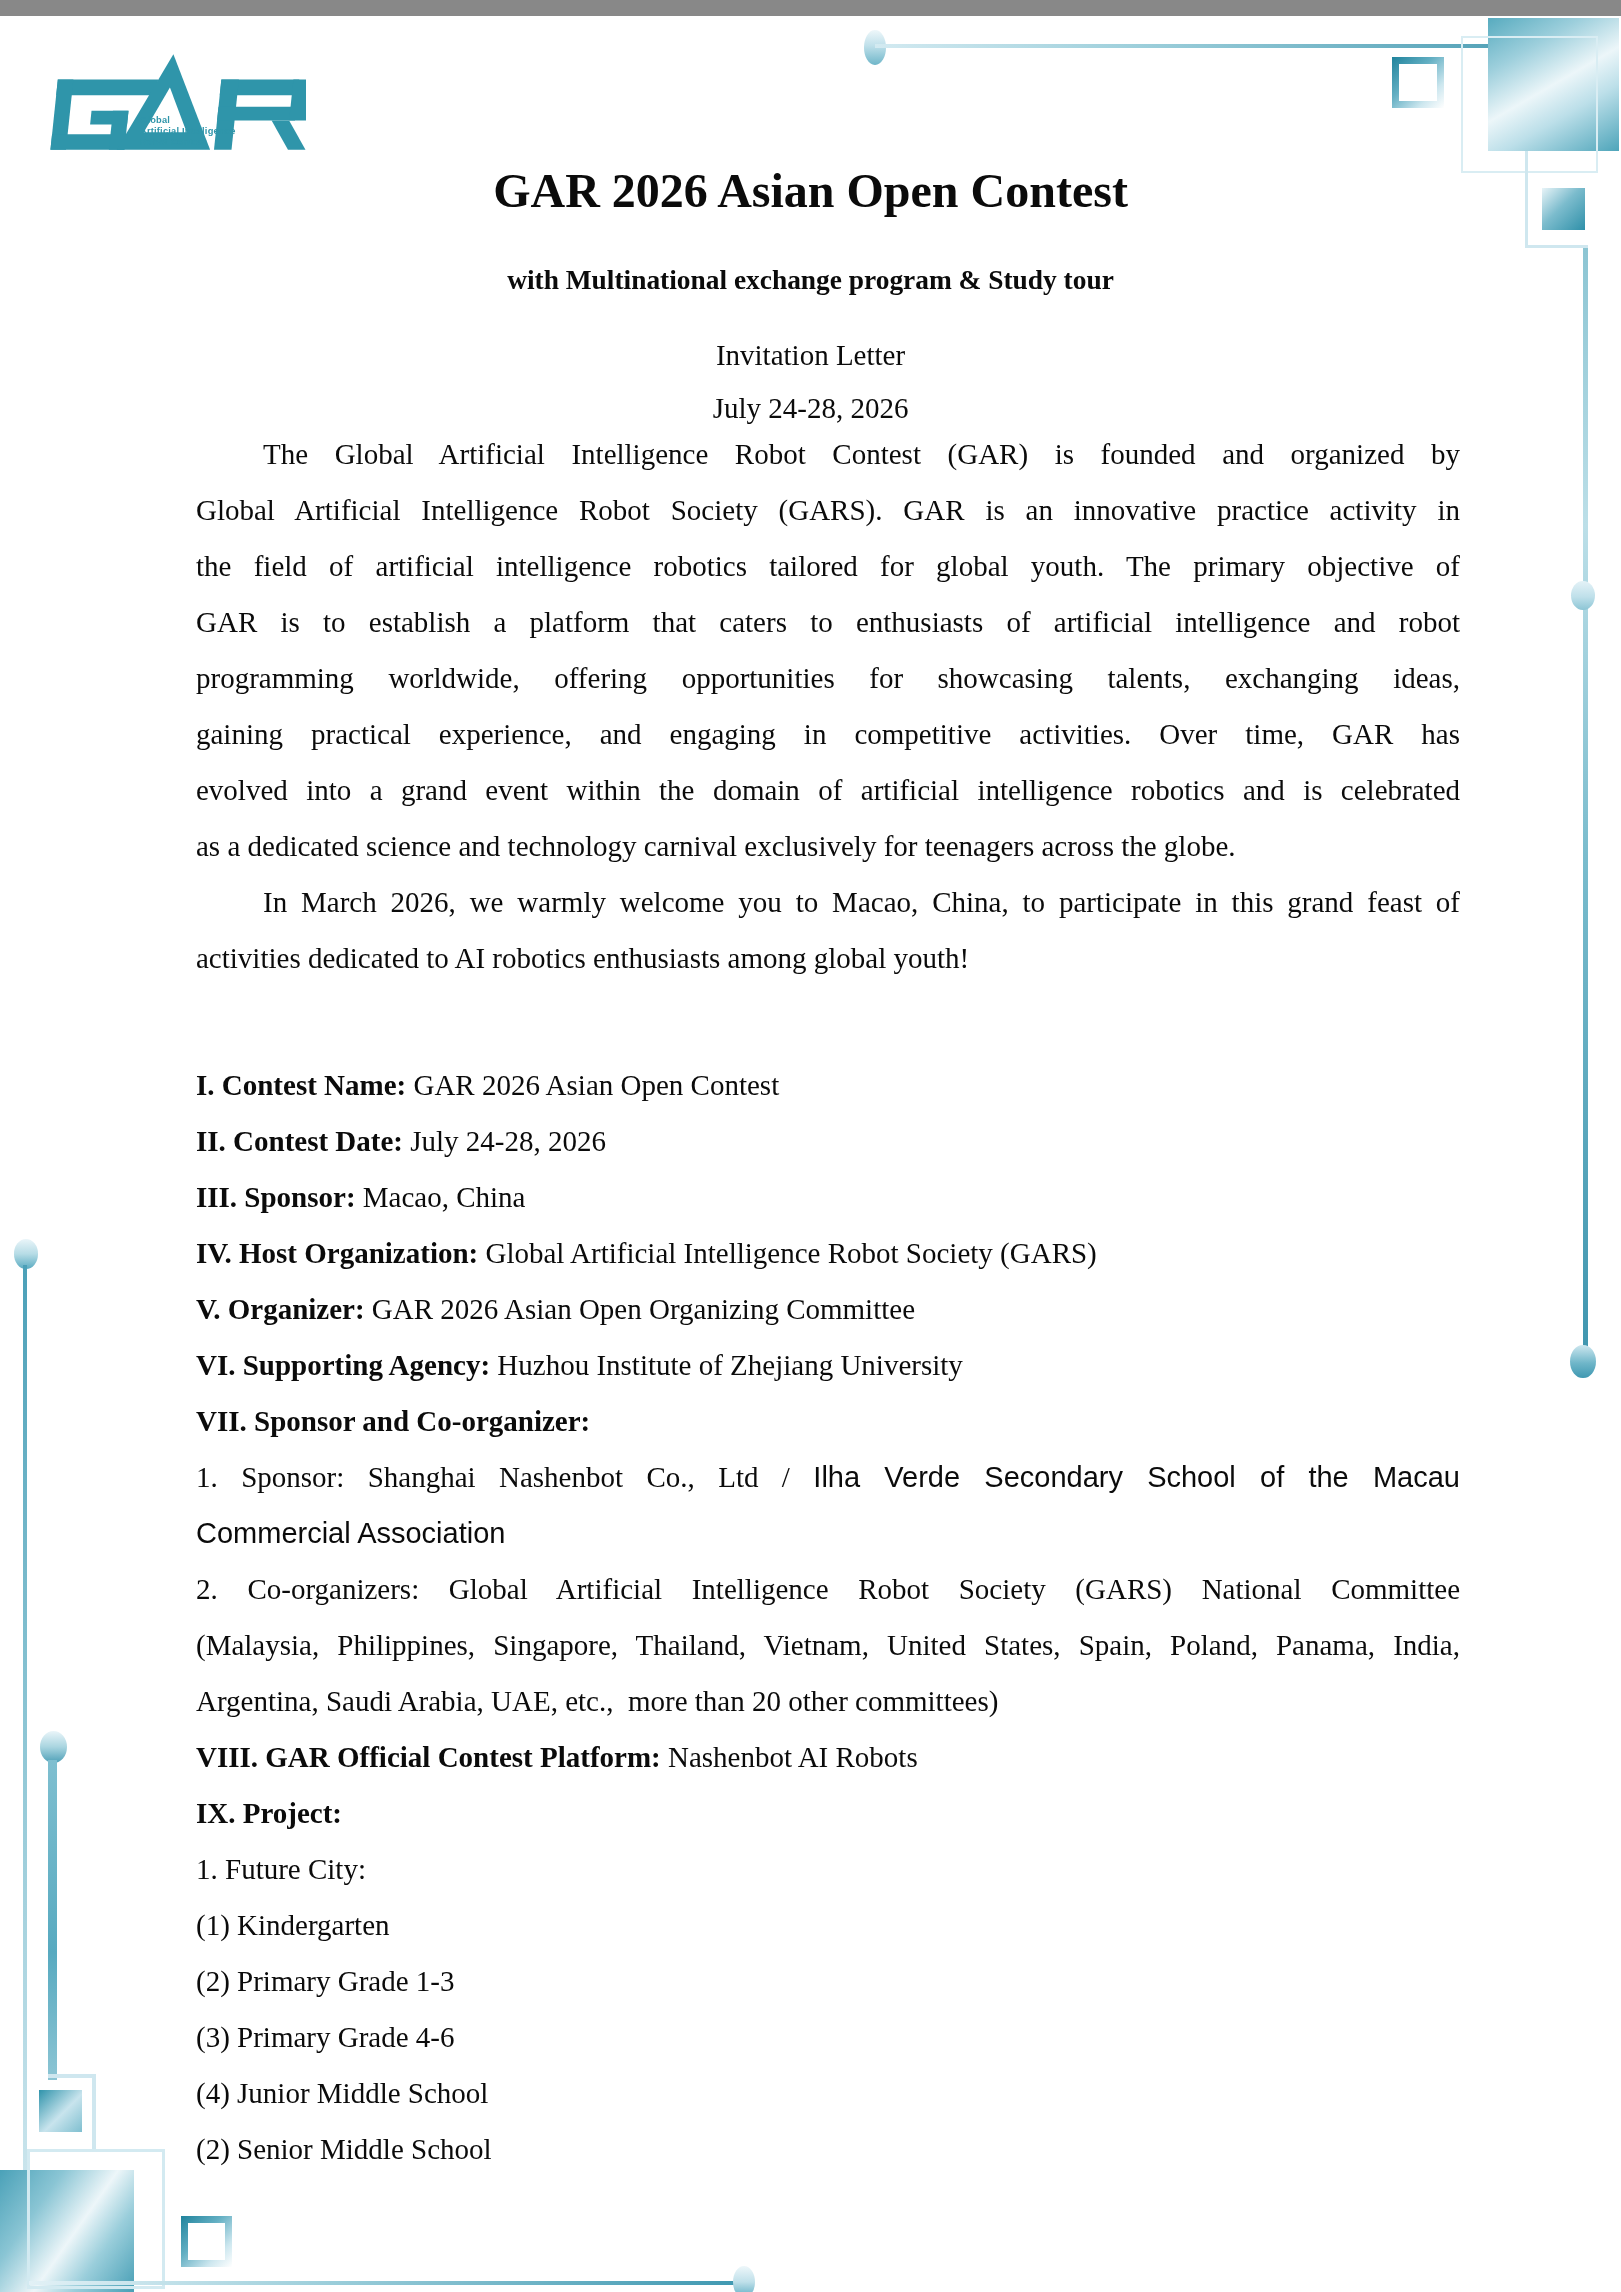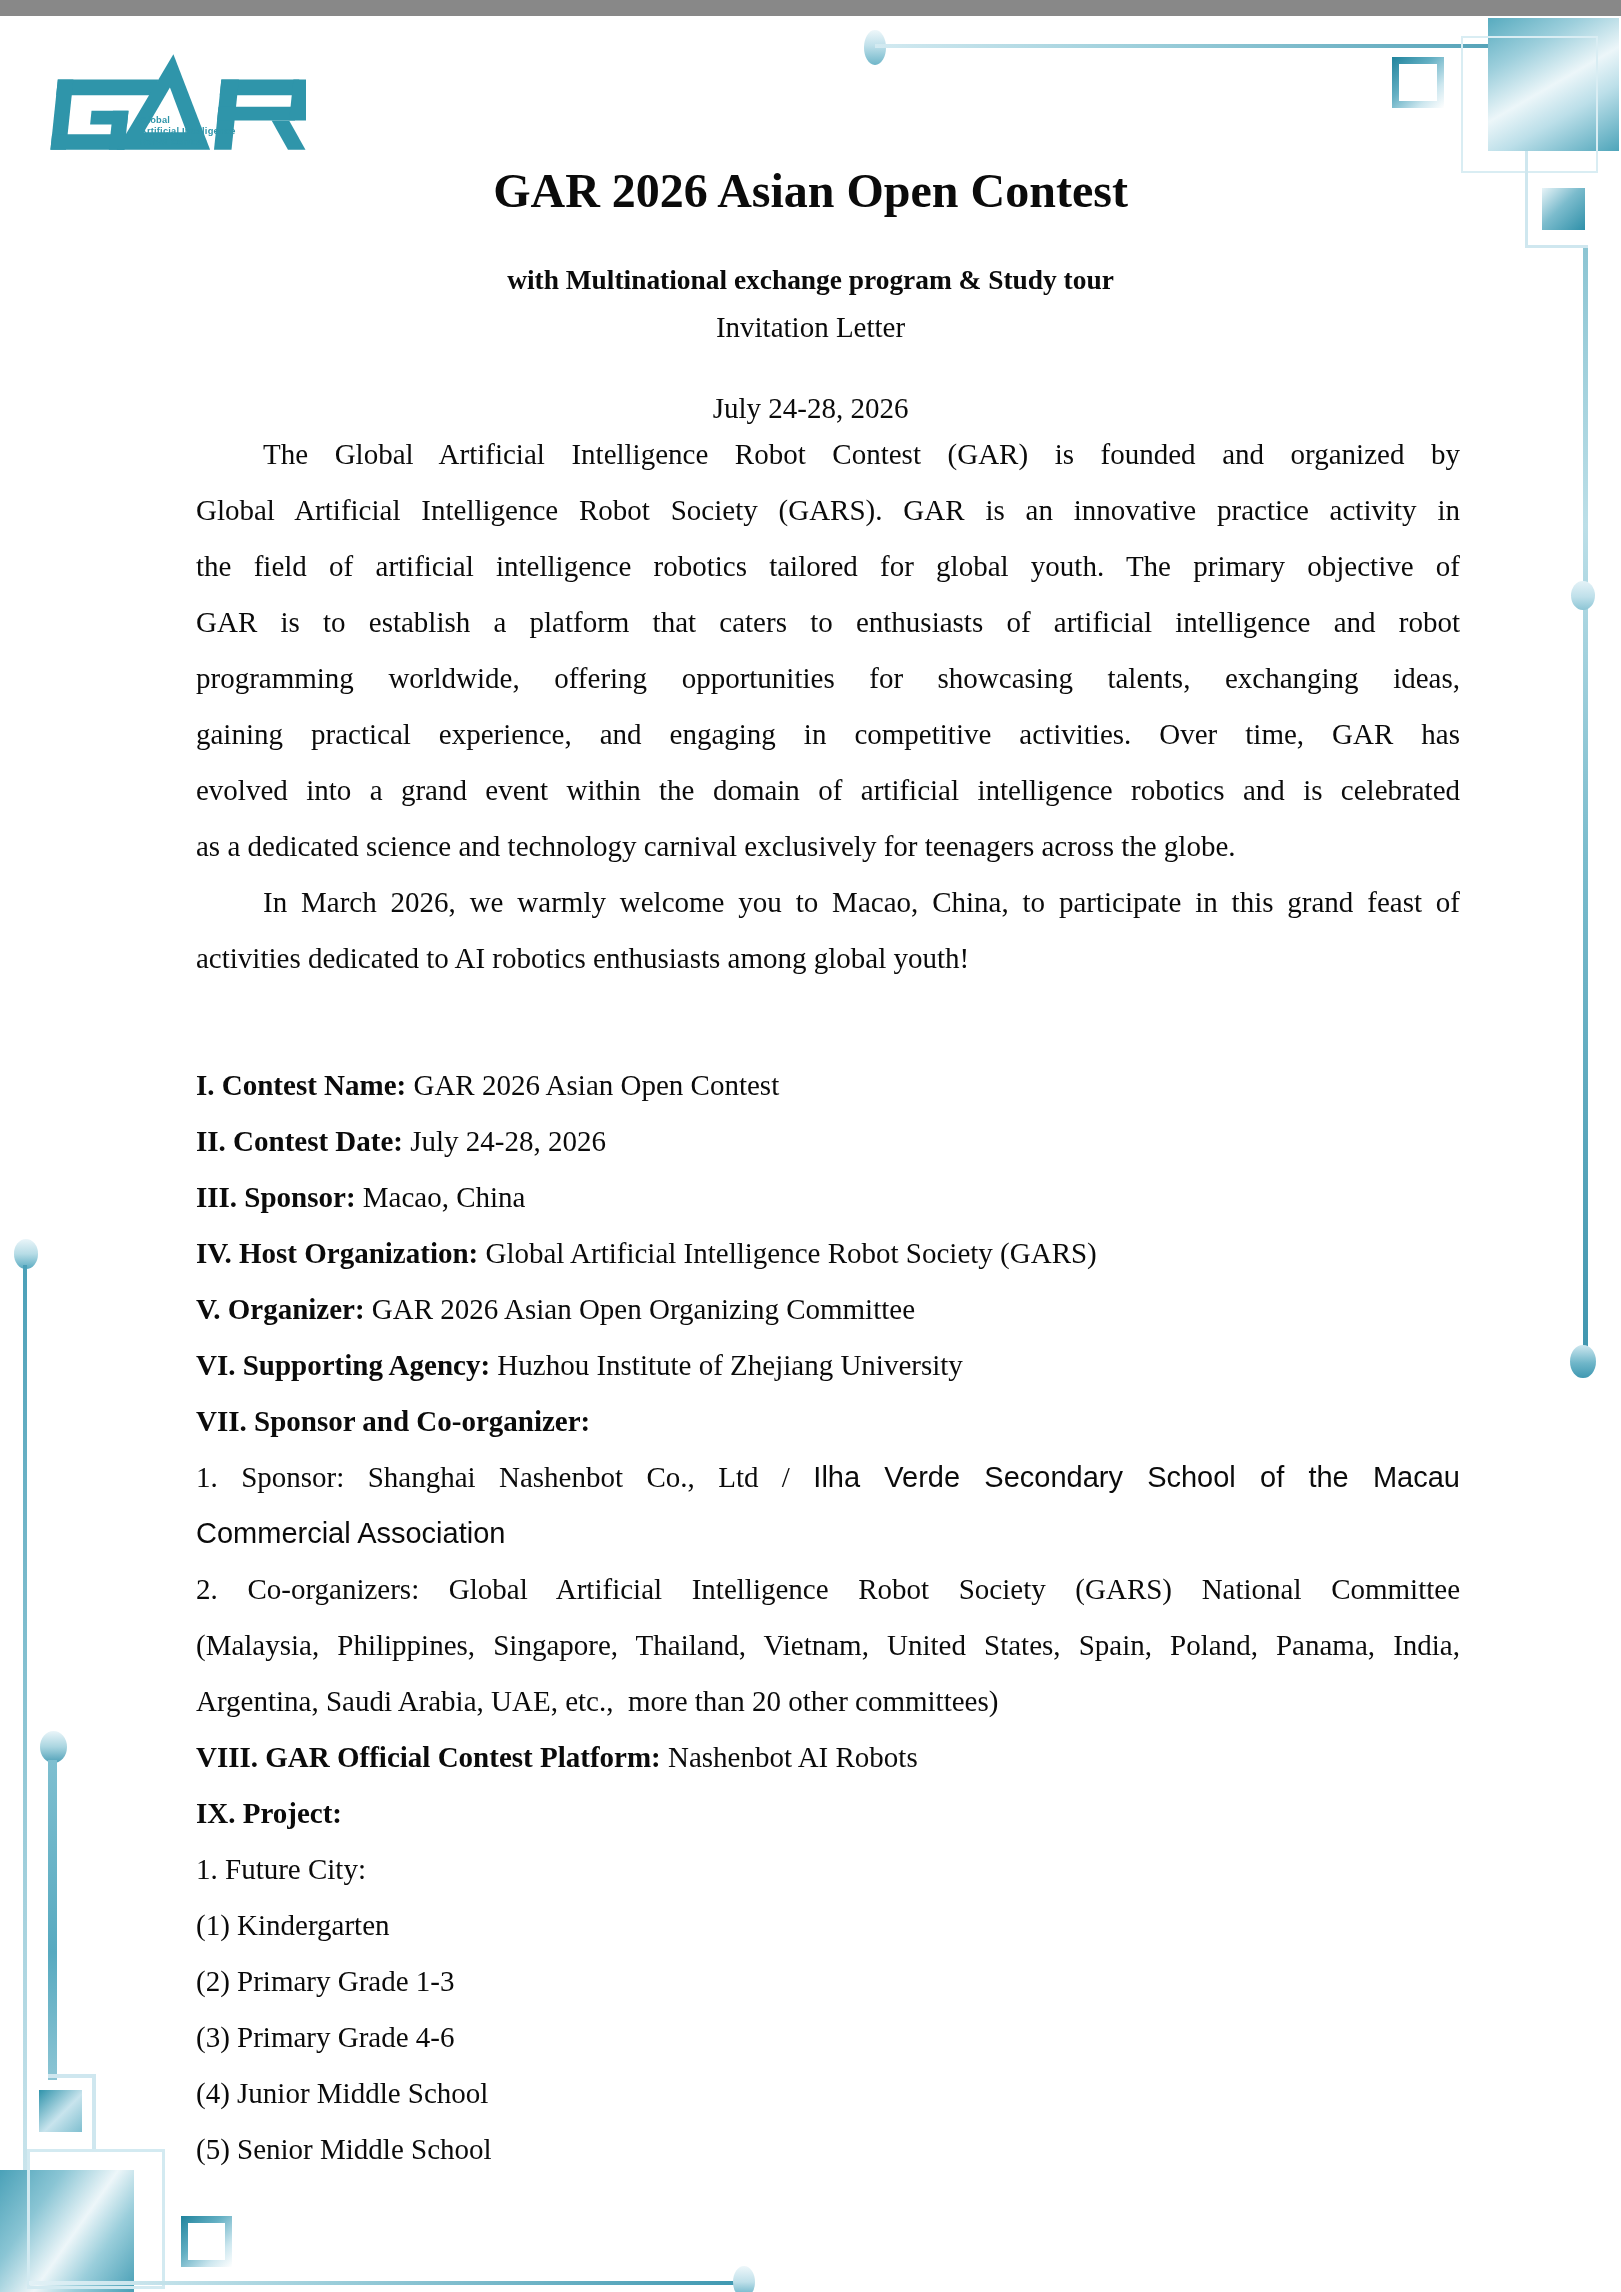--- a/index.html
+++ b/index.html
@@ -59,21 +59,21 @@
   #logo svg{position:absolute;left:0;top:0;}
   #logo .tagline{
     position:absolute;left:91px;top:64px;
     font-family:"Liberation Sans",sans-serif;font-weight:bold;
     font-size:9.3px;line-height:10.8px;color:#2f95aa;letter-spacing:0.2px;white-space:nowrap;
   }
   
   .centered{position:absolute;left:0;width:1621px;text-align:center;white-space:nowrap;}
   #title{top:145px;height:59px;line-height:59px;font-size:48px;font-weight:bold;}
   #subtitle{top:237px;height:55px;line-height:55px;font-size:27.4px;font-weight:bold;}
-  #doctype{top:284px;height:55px;line-height:55px;font-size:29px;}
+  #doctype{top:312px;height:55px;line-height:55px;font-size:29px;}
   #daterange{top:365px;height:55px;line-height:55px;font-size:29px;}
   
   #body{position:absolute;left:196px;top:410px;width:1264px;font-size:29px;}
   .ln{height:56px;line-height:56px;overflow:hidden;}
   .just{text-align:justify;text-align-last:justify;}
   .indent{text-indent:67px;}
   .spacer{height:71px;}
   .b{font-weight:bold;}
   .sans{font-family:"Liberation Sans",sans-serif;}
 </style>
@@ -191,17 +191,17 @@
       <span class="b">VIII. GAR Official Contest Platform:</span><span> Nashenbot AI Robots</span>
     </div>
     <div class="ln">
       <span class="b">IX. Project:</span>
     </div>
     <div class="ln">1. Future City:</div>
     <div class="ln">(1) Kindergarten</div>
     <div class="ln">(2) Primary Grade 1-3</div>
     <div class="ln">(3) Primary Grade 4-6</div>
     <div class="ln">(4) Junior Middle School</div>
-    <div class="ln">(5) Senior Middle School</div>
+    <div class="ln">(2) Senior Middle School</div>
   </div>
 
 </div>
 
 
 </body></html>

